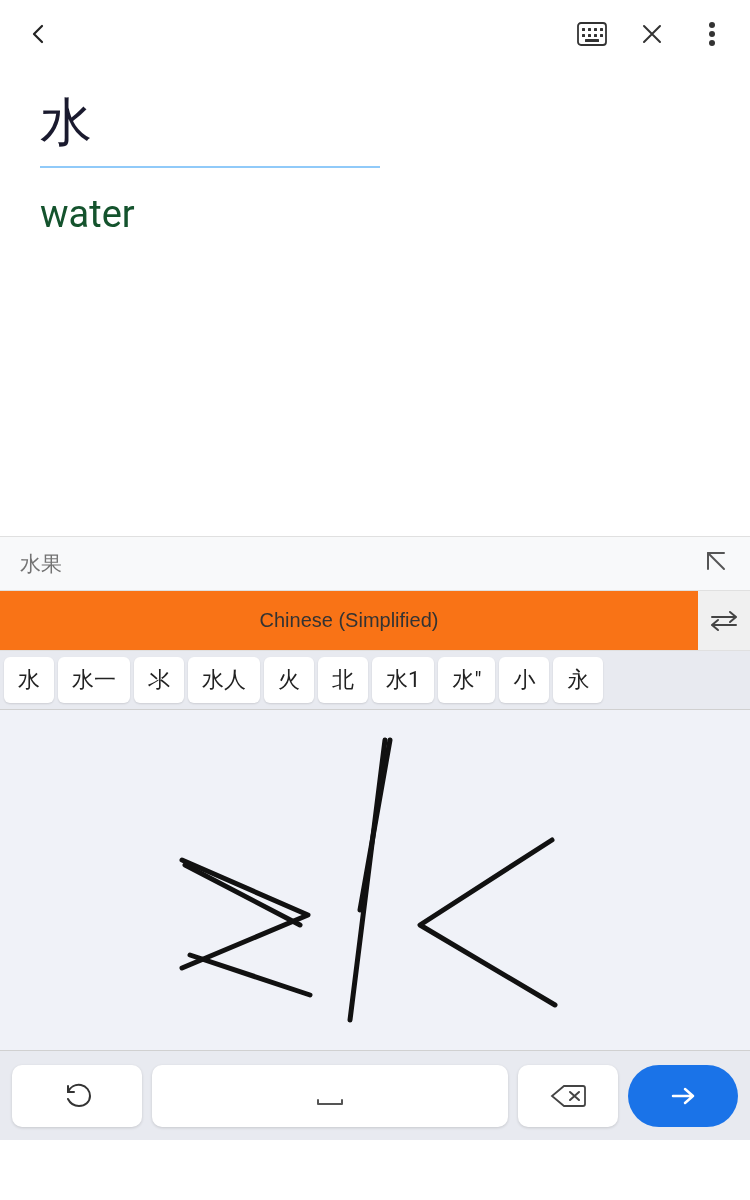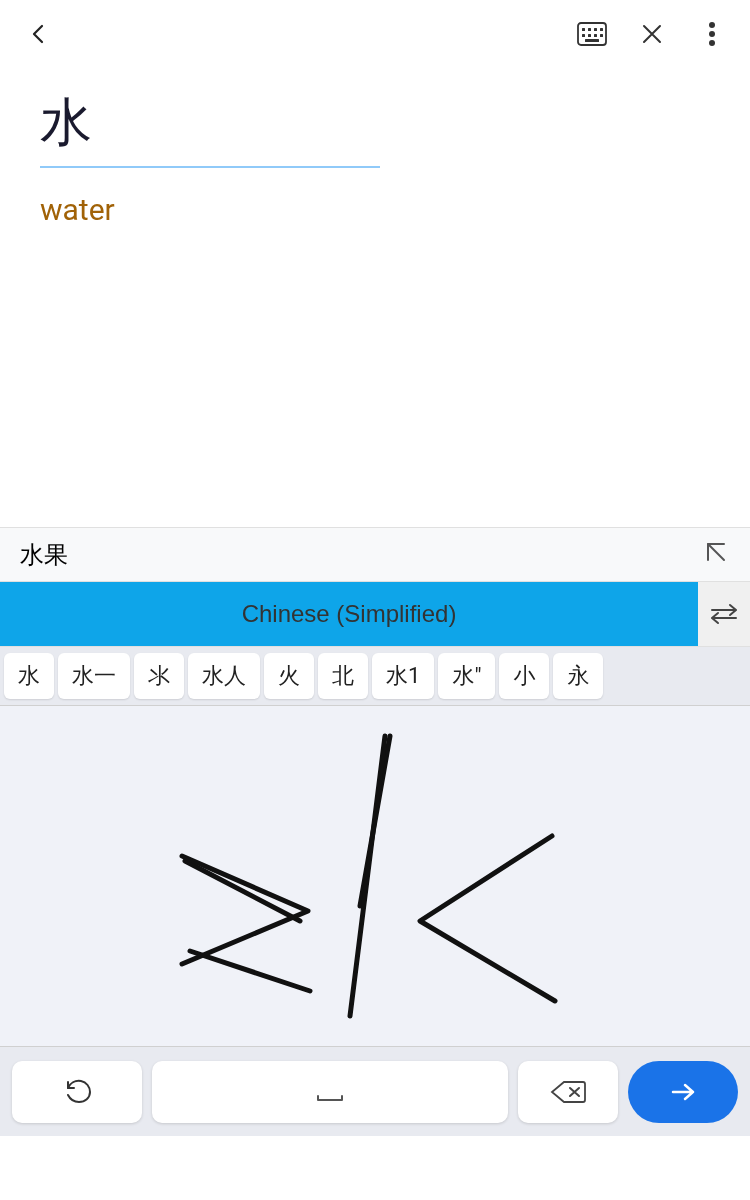--- a/index.html
+++ b/index.html
@@ -37,63 +37,63 @@
       font-weight: 400;
       letter-spacing: 2px;
     }
     .source-underline {
       height: 2px;
       background: #90caf9;
       margin-top: 8px;
       width: 340px;
     }
     .translation-text {
-      font-size: 30px;
-      color: #a16207;
+      font-size: 38px;
+      color: #14532d;
       font-weight: 400;
       margin-top: 24px;
     }
 
     
     .suggestions-bar {
       display: flex;
       align-items: center;
       justify-content: space-between;
       padding: 10px 20px;
       background: #f8f9fa;
       border-top: 1px solid #e0e0e0;
       margin-top: 300px;
     }
     .suggestions-bar-text {
-      font-size: 24px;
-      color: #000000;
+      font-size: 21px;
+      color: #737373;
     }
     .suggestions-bar-icon {
       font-size: 22px;
       color: #555;
     }
 
     
     .lang-selector {
       display: flex;
       align-items: center;
       justify-content: space-between;
       background: #f0f0f0;
       border-top: 1px solid #e0e0e0;
       border-bottom: 1px solid #e0e0e0;
       padding: 0;
     }
     .lang-btn {
       flex: 1;
       text-align: center;
       padding: 18px 10px;
-      font-size: 24px;
+      font-size: 20px;
       color: #333;
       cursor: pointer;
-      background: #0ea5e9;
+      background: #f97316;
       border: none;
     }
     .lang-separator {
       display: flex; align-items: center; justify-content: center;
       padding: 0 10px;
       font-size: 22px;
       color: #555;
     }
 
     

